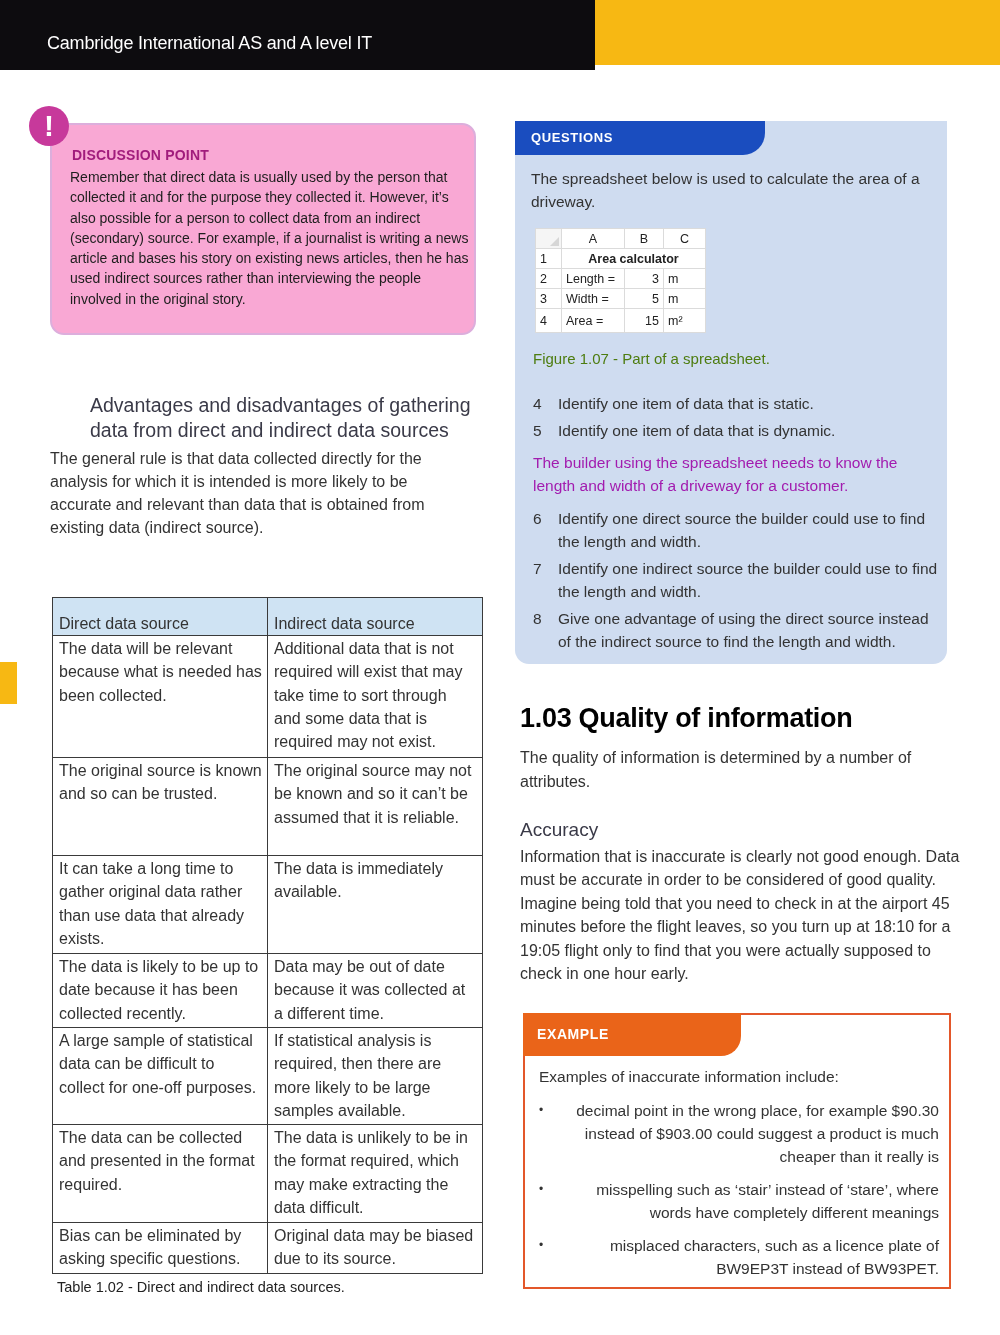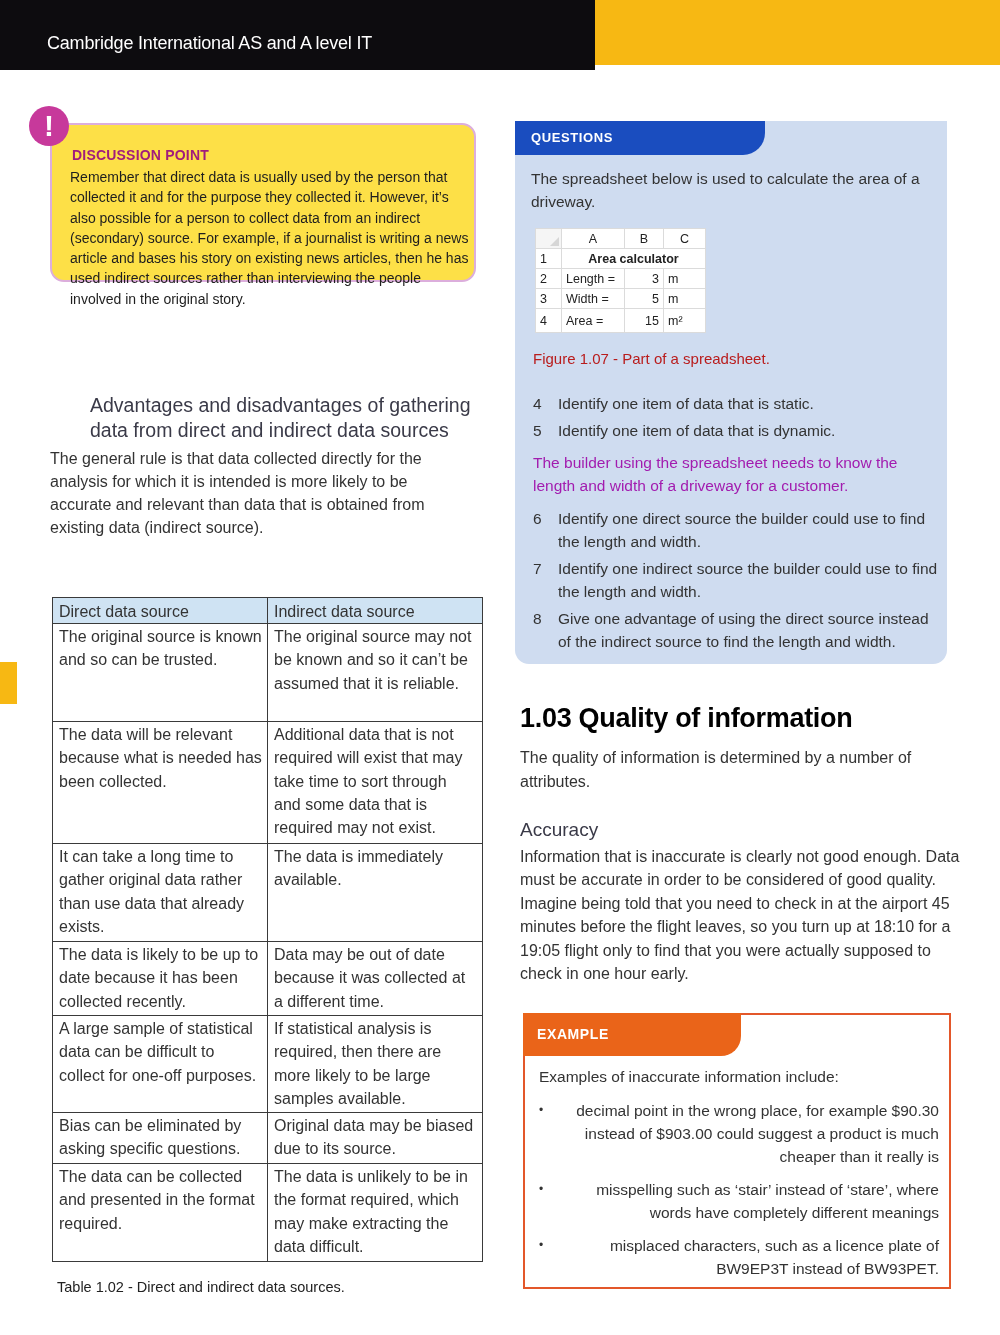--- a/index.html
+++ b/index.html
@@ -9,53 +9,53 @@
     
     .header-bar { position: absolute; left: 0; top: 0; width: 1000px; height: 70px; padding-left: 16px; }
     .header-black { position: absolute; left: 0; top: 0; width: 595px; height: 70px; background: #0d0c0f; }
     .header-yellow { position: absolute; left: 595px; top: 0; width: 405px; height: 65px; background: #f7b813; }
     .header-title { position: absolute; left: 47px; top: 33px; color: #ffffff; font-size: 18px; letter-spacing: -0.2px; }
 
     
     .edge-tab { position: absolute; left: 0; top: 662px; width: 17px; height: 42px; background: #f7b813; }
 
     
-    .discussion { position: absolute; left: 50px; top: 123px; width: 426px; height: 159px; border: 2px solid #dcaedc; border-radius: 14px; background: #fde047; }
+    .discussion { position: absolute; left: 50px; top: 123px; width: 426px; height: 212px; border: 2px solid #dcaedc; border-radius: 14px; background: #f9a8d4; }
     .discussion-icon { position: absolute; left: 29px; top: 106px; width: 40px; height: 40px; border-radius: 50%; background: #c7399b; color: #fff; font-weight: bold; font-size: 30px; text-align: center; line-height: 40px; }
     .discussion-title { position: absolute; left: 20px; top: 22px; color: #a11c7c; font-weight: bold; font-size: 14px; letter-spacing: 0.2px; }
     .discussion-body { position: absolute; left: 18px; top: 42px; width: 400px; font-size: 14px; line-height: 20.3px; color: #1e1e1e; }
 
     
     .adv-heading { position: absolute; left: 50px; top: 393px; width: 420px; font-size: 19.5px; line-height: 25px; color: #3a3a48; }
     .adv-body { position: absolute; left: 50px; top: 447px; width: 420px; font-size: 16px; line-height: 23px; color: #333; }
 
     
     .src-table { position: absolute; left: 52px; top: 597px; width: 431px; border-collapse: collapse; font-size: 16px; line-height: 23.2px; color: #333; }
     .src-table th, .src-table td { border: 1.5px solid #3a3a3a; vertical-align: top; text-align: left; padding: 1px 5px 0 6px; font-weight: normal; }
-    .src-table th { background: #cfe3f3; height: 16px; padding-top: 2px; }
+    .src-table th { background: #cfe3f3; height: 16px; padding-top: 14px; }
     .src-table td:first-child, .src-table th:first-child { width: 215px; }
     .table-caption { position: absolute; left: 57px; top: 1279px; font-size: 14.5px; color: #222; }
 
     
     .questions { position: absolute; left: 515px; top: 121px; width: 432px; height: 543px; background: #cfdcf0; border-radius: 0 0 14px 14px; }
     .questions-tab { position: absolute; left: 0; top: 0; width: 250px; height: 34px; background: #1a4dbf; border-radius: 0 0 22px 0; }
     .questions-label { position: absolute; left: 16px; top: 9px; color: #fff; font-weight: bold; font-size: 13px; letter-spacing: 0.6px; }
     .q-intro { position: absolute; left: 16px; top: 46px; width: 410px; font-size: 15.5px; line-height: 23px; color: #333; }
 
     .sheet { position: absolute; left: 20px; top: 107px; border-collapse: collapse; background: #fff; font-size: 12.5px; color: #222; }
     .sheet td { border: 1px solid #dbdbdb; height: 20px; padding: 0 4px; }
     .sheet .corner { width: 26px; background: #f5f5f5; position: relative; }
     .sheet .corner::after { content: ""; position: absolute; right: 2px; bottom: 2px; width: 0; height: 0; border-left: 9px solid transparent; border-bottom: 9px solid #d6d6d6; }
     .sheet .colh { text-align: center; }
     .sheet .rowh { text-align: left; width: 26px; }
     .sheet .cA { width: 63px; }
     .sheet .cB { width: 39px; text-align: right; }
     .sheet .cC { width: 42px; }
     .sheet .merged { text-align: center; font-weight: bold; }
-    .fig-caption { position: absolute; left: 18px; top: 229px; font-size: 15px; color: #b91c1c; }
+    .fig-caption { position: absolute; left: 18px; top: 229px; font-size: 15px; color: #4d7c0f; }
 
     .q-list { position: absolute; left: 18px; width: 410px; font-size: 15.5px; line-height: 23px; color: #333; }
     .q-item { position: relative; padding-left: 25px; margin-bottom: 4px; }
     .q-num { position: absolute; left: 0; top: 0; }
     .q-para { position: absolute; left: 18px; width: 400px; font-size: 15.5px; line-height: 23px; color: #a21caf; }
 
     
     .quality-heading { position: absolute; left: 520px; top: 703px; font-size: 27px; font-weight: bold; color: #000000; letter-spacing: -0.3px; }
     .quality-body { position: absolute; left: 520px; top: 746px; width: 430px; font-size: 16px; line-height: 24px; color: #333; }
     .accuracy-heading { position: absolute; left: 520px; top: 819px; font-size: 19px; color: #3a3a48; }
@@ -91,47 +91,47 @@
 <p class="adv-body">The general rule is that data collected directly for the analysis for which it is intended is more likely to be accurate and relevant than data that is obtained from existing data (indirect source).</p>
 
 <table class="src-table">
   <thead>
     <tr>
       <th>Direct data source</th>
       <th>Indirect data source</th>
     </tr>
   </thead>
   <tbody>
+    <tr style="height:122px;">
+      <td>The data will be relevant because what is needed has been collected.</td>
+      <td>Additional data that is not required will exist that may take time to sort through and some data that is required may not exist.</td>
+    </tr>
     <tr style="height:98px;">
       <td>The original source is known and so can be trusted.</td>
       <td>The original source may not be known and so it can’t be assumed that it is reliable.</td>
     </tr>
-    <tr style="height:122px;">
-      <td>The data will be relevant because what is needed has been collected.</td>
-      <td>Additional data that is not required will exist that may take time to sort through and some data that is required may not exist.</td>
-    </tr>
     <tr style="height:98px;">
       <td>It can take a long time to gather original data rather than use data that already exists.</td>
       <td>The data is immediately available.</td>
     </tr>
     <tr style="height:74px;">
       <td>The data is likely to be up to date because it has been collected recently.</td>
       <td>Data may be out of date because it was collected at a different time.</td>
     </tr>
     <tr style="height:97px;">
       <td>A large sample of statistical data can be difficult to collect for one-off purposes.</td>
       <td>If statistical analysis is required, then there are more likely to be large samples available.</td>
     </tr>
+    <tr style="height:98px;">
+      <td>The data can be collected and presented in the format required.</td>
+      <td>The data is unlikely to be in the format required, which may make extracting the data difficult.</td>
+    </tr>
     <tr style="height:51px;">
       <td>Bias can be eliminated by asking specific questions.</td>
       <td>Original data may be biased due to its source.</td>
-    </tr>
-    <tr style="height:98px;">
-      <td>The data can be collected and presented in the format required.</td>
-      <td>The data is unlikely to be in the format required, which may make extracting the data difficult.</td>
     </tr>
   </tbody>
 </table>
 <div class="table-caption">Table 1.02 - Direct and indirect data sources.</div>
 
 <div class="questions">
   <div class="questions-tab">
     <div class="questions-label">QUESTIONS</div>
   </div>
   <p class="q-intro">The spreadsheet below is used to calculate the area of a driveway.</p>

